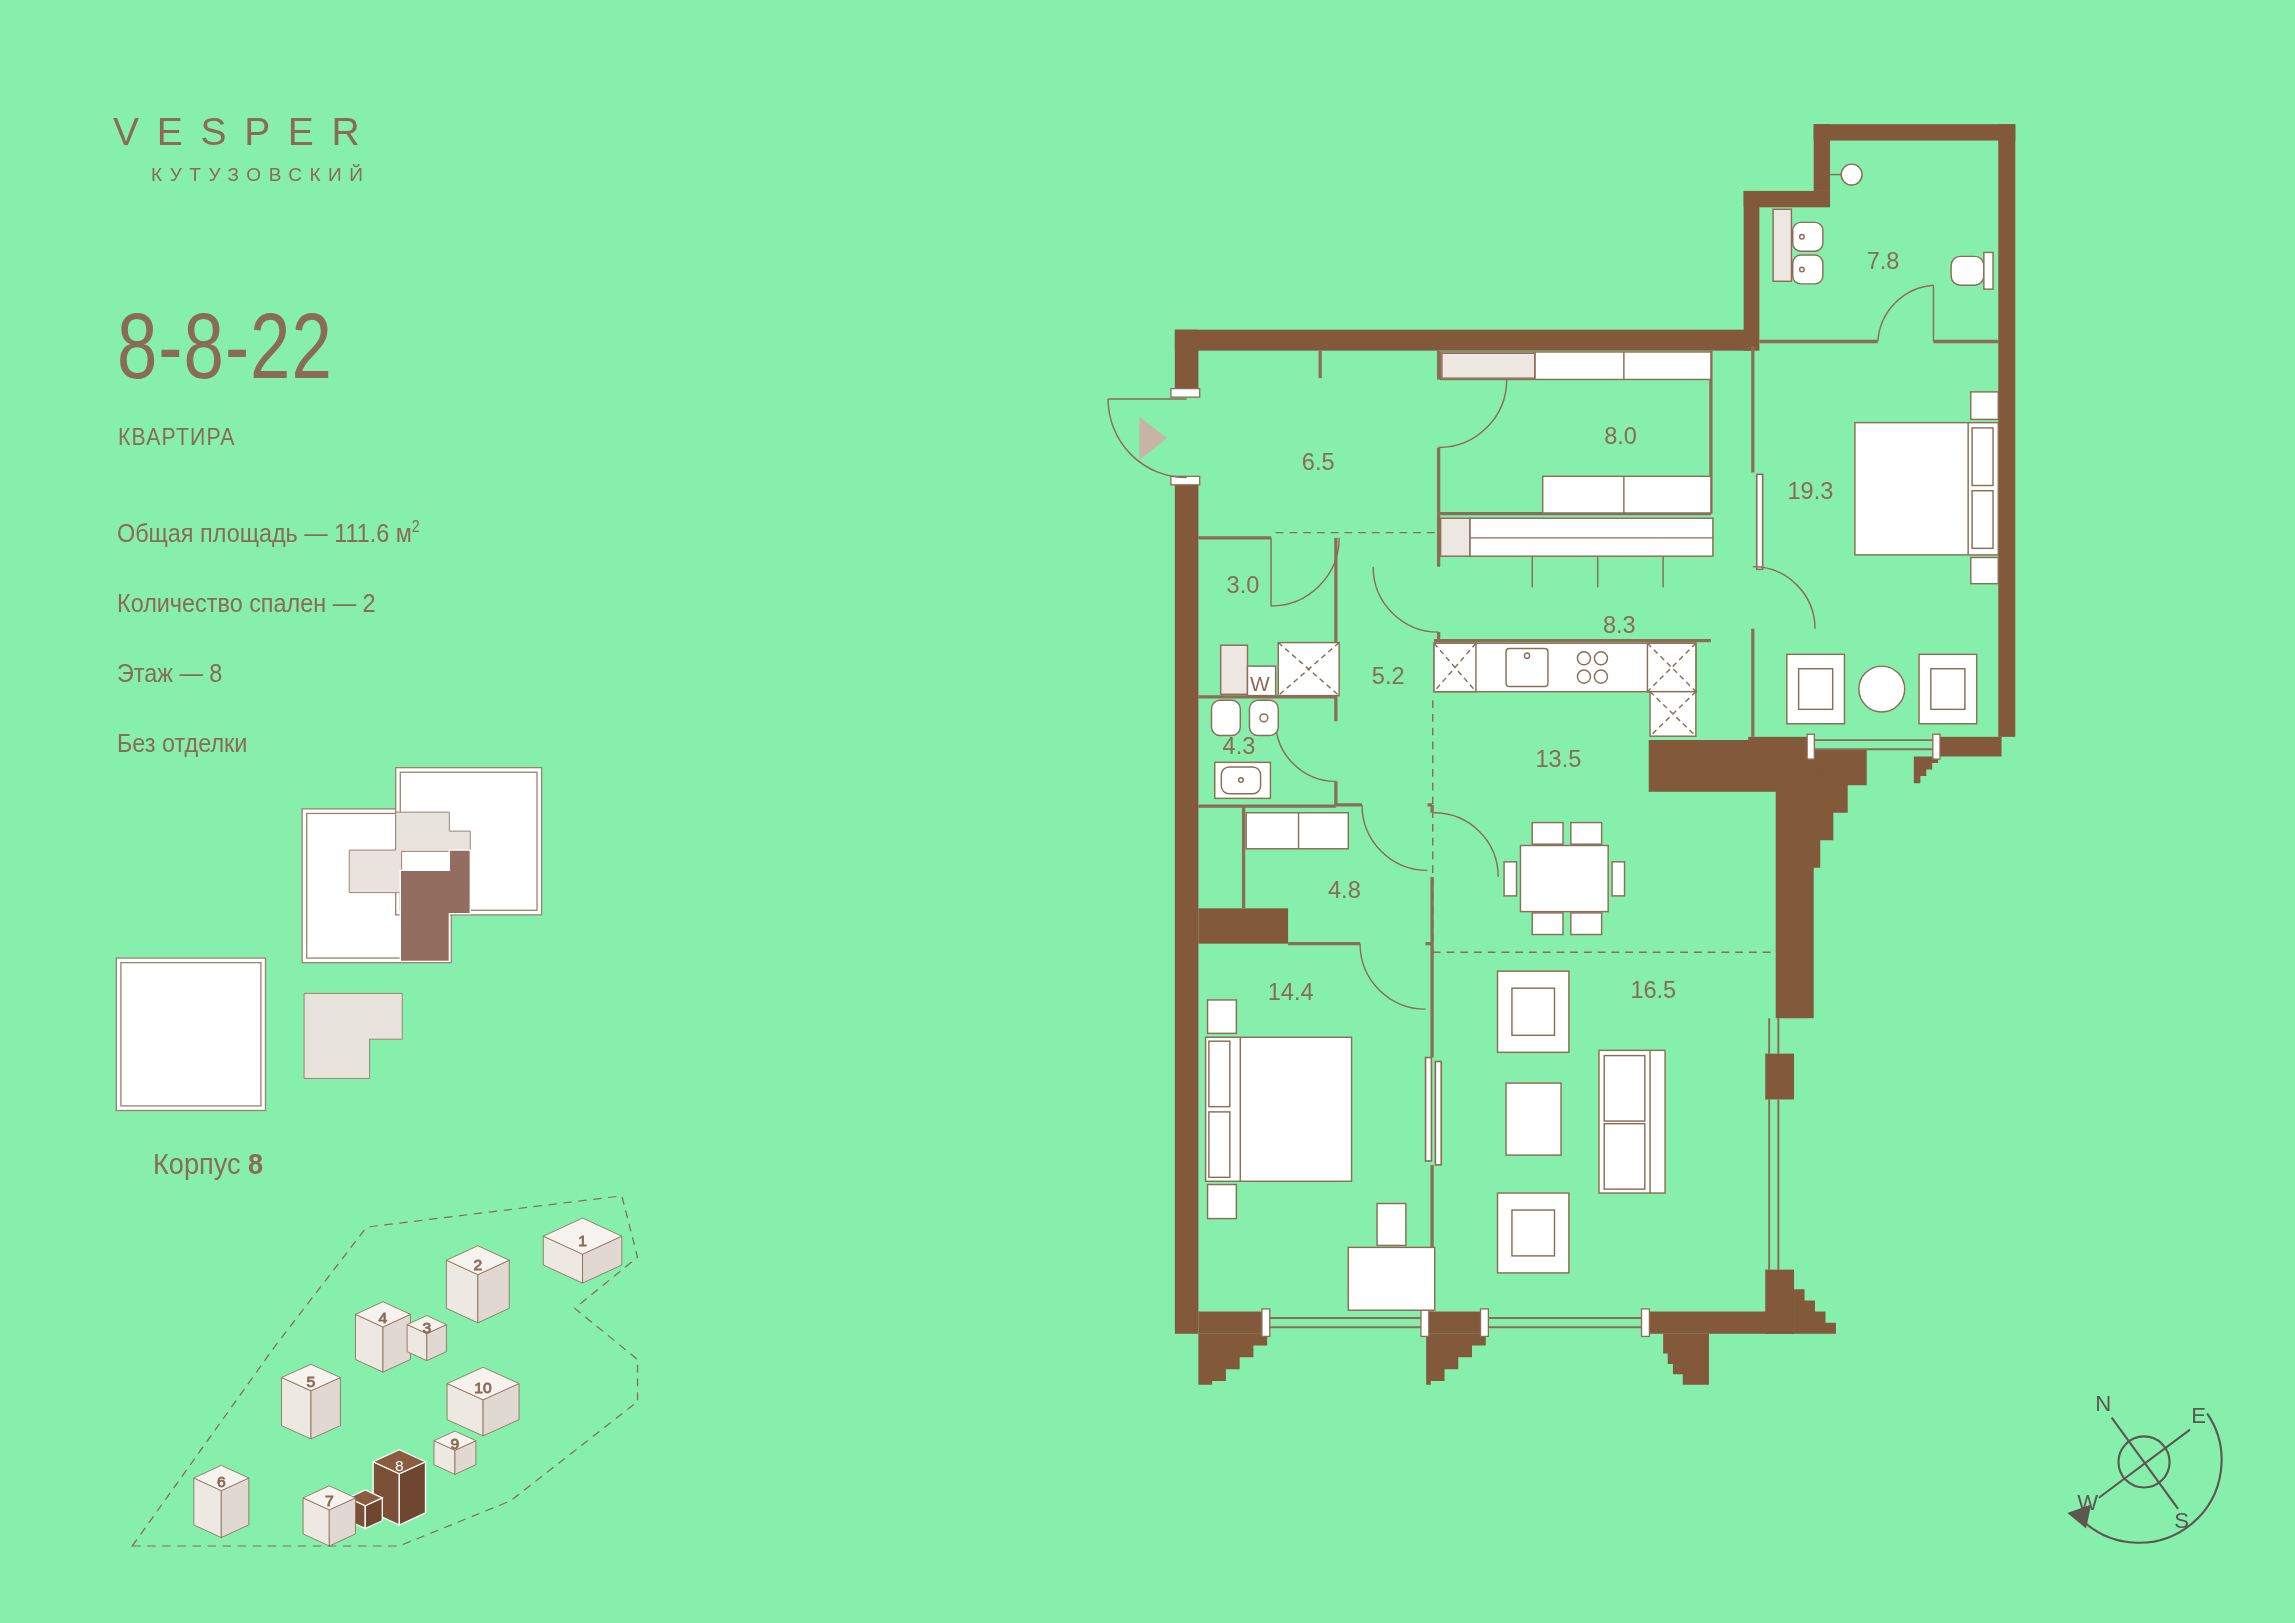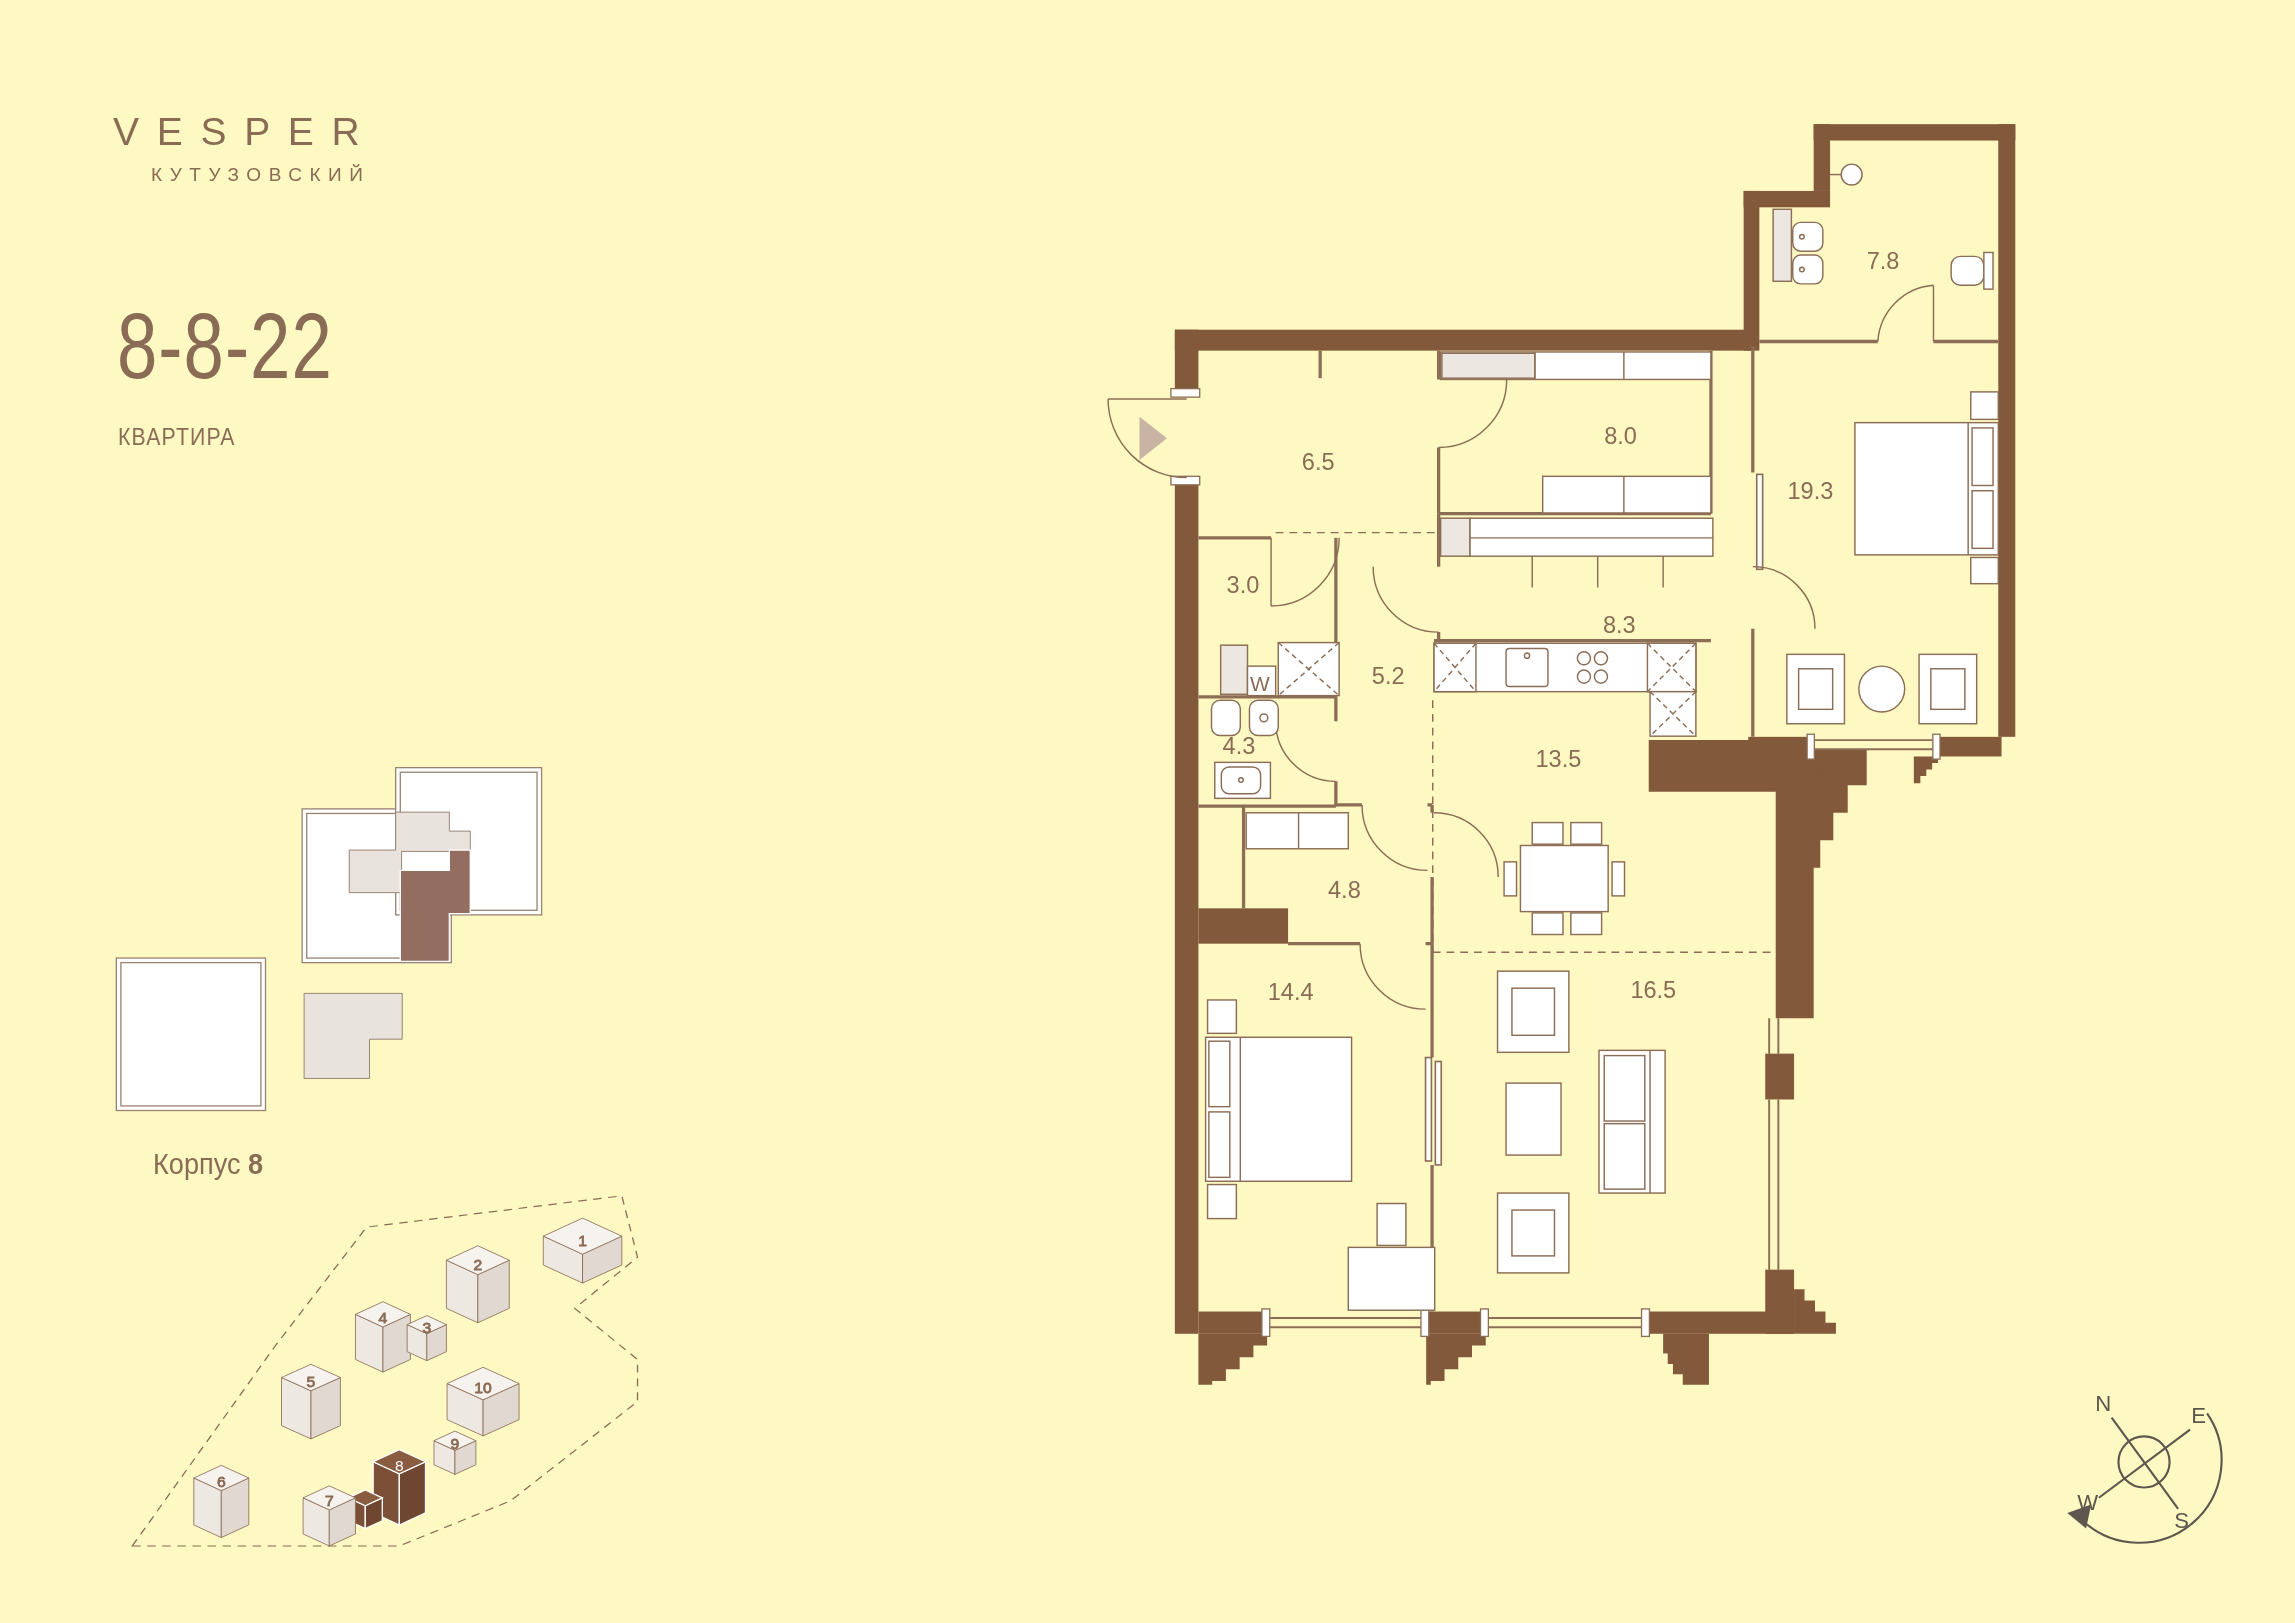--- a/index.html
+++ b/index.html
@@ -1,18 +1,18 @@
 <!DOCTYPE html>
 <html style="font-size:10.5px"><head>
 <meta charset="utf-8">
 <style>
   html,body{margin:0;padding:0;background:#fff;}
   body{width:2295px;height:1623px;position:relative;overflow:hidden;
        font-family:"Liberation Sans",sans-serif;color:#8A6B55;}
-  #canvas{position:absolute;inset:0;background:#fef9c3;}
+  #canvas{position:absolute;inset:0;background:#86efac;}
   .abs{position:absolute;}
   
   .brand-name{left:113px;top:110px;font-size:39px;letter-spacing:17.7px;font-weight:400;color:#8A6B55;}
   .brand-sub{left:151px;top:164px;font-size:19px;letter-spacing:7.5px;color:#8A6B55;}
   
   .apt-num{left:117px;top:293px;font-size:93px;font-weight:400;color:#8A6B55;
            transform:scaleX(0.78);transform-origin:0 0;letter-spacing:1.3px;}
   .apt-label{left:118px;top:424px;font-size:23.6px;letter-spacing:1.3px;color:#8A6B55;
              transform:scaleX(0.9);transform-origin:0 0;}
   
@@ -28,20 +28,26 @@
 <body>
 
 <div id="canvas">
 
   <div class="abs brand-name">VESPER</div>
   <div class="abs brand-sub">КУТУЗОВСКИЙ</div>
 
   <div class="abs apt-num">8-8-22</div>
   <div class="abs apt-label">КВАРТИРА</div>
 
+  <div class="abs details">
+    <span class="line"><span>Общая площадь — 111.6 м</span><sup>2</sup></span>
+    <span class="line">Количество спален — 2</span>
+    <span class="line">Этаж — 8</span>
+    <span class="line">Без отделки</span>
+  </div>
 
   <svg class="abs" style="left:98px;top:751px" width="458" height="367" viewBox="0 0 700 560">
     <g stroke="#9B8272" stroke-width="2" fill="#FFFFFF">
       <rect x="28" y="316" width="228" height="233"></rect>
       <rect x="35" y="323" width="214" height="219" fill="none"></rect>
       <rect x="312" y="88" width="228" height="235"></rect>
       <rect x="319" y="95" width="214" height="221" fill="none"></rect>
       <rect x="455" y="25" width="223" height="225"></rect>
       <rect x="462" y="32" width="209" height="211" fill="none"></rect>
     </g>

